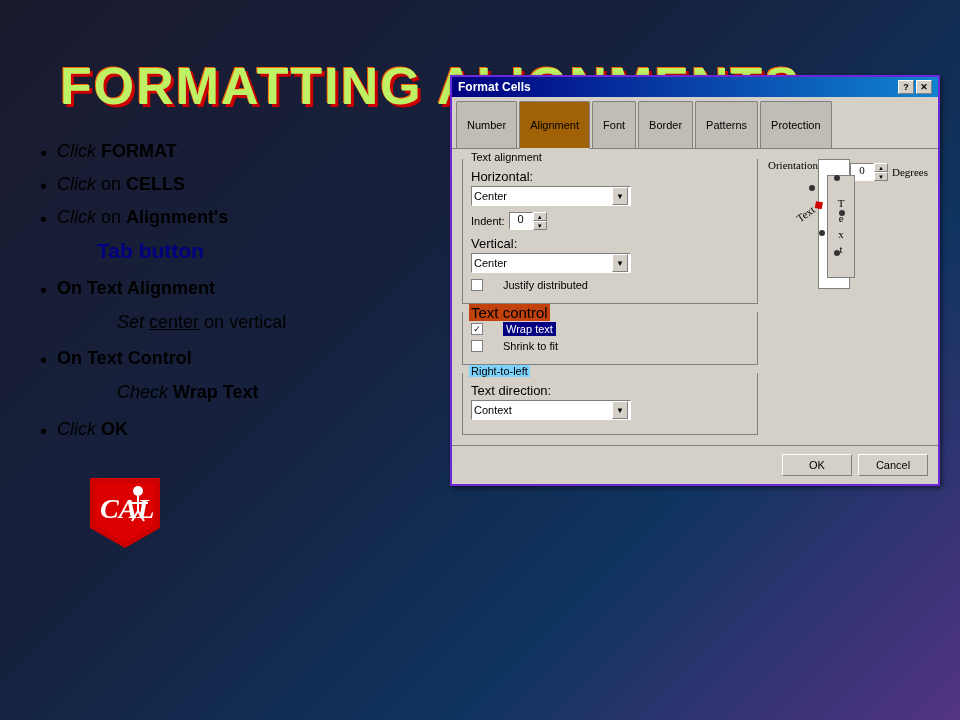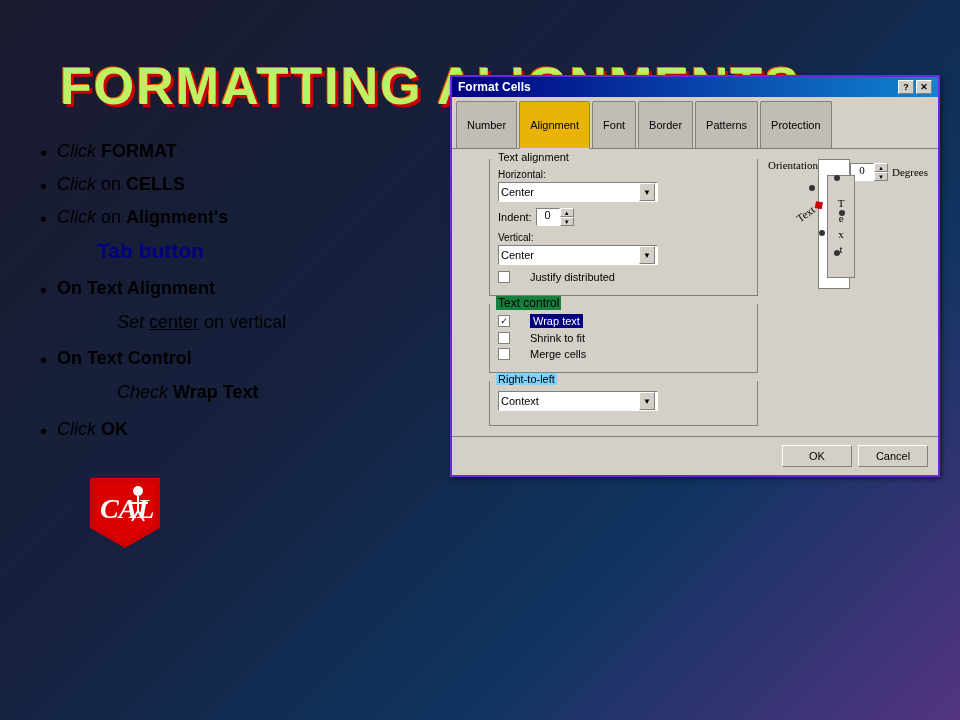--- a/index.html
+++ b/index.html
@@ -173,35 +173,34 @@
       border-bottom: none;
       background: #d4d0c8;
       font-size: 11px;
       cursor: pointer;
       margin-right: 2px;
       border-top-left-radius: 2px;
       border-top-right-radius: 2px;
     }
 
     .tab.active {
-      background: #eab308;
+      background: #a16207;
       border-bottom: 1px solid #d4d0c8;
       margin-bottom: -1px;
       font-weight: normal;
       z-index: 1;
     }
 
     .tab.inactive {
       background: #c0bdb5;
     }
 
     .dialog-content {
       padding: 10px;
       background: #d4d0c8;
-      margin-left: 27px;
     }
 
     .dialog-body {
       display: flex;
       gap: 10px;
     }
 
     .left-col {
       flex: 1;
     }
@@ -212,21 +211,21 @@
       flex-direction: row;
       align-items: flex-start;
       font-family: Liberation Serif, serif;
     }
 
     .field-group {
       margin-bottom: 6px;
     }
 
     .field-label {
-      font-size: 10px;
+      font-size: 13px;
       display: block;
       margin-bottom: 2px;
     }
 
     .win-select {
       display: flex;
       align-items: center;
       border: 1px solid;
       border-color: #808080 #fff #fff #808080;
       background: white;
@@ -562,42 +561,39 @@
               </div>
 
               <div class="checkbox-row">
                 <div class="win-checkbox"></div>
                 <span>Justify distributed</span>
               </div>
 
             </div>
 
             <div style="position:relative; border:1px solid #808080; border-top:none; padding:10px 8px 8px 8px; margin-bottom:8px;">
-              <span style="position:absolute; top:-8px; left:6px; background:#15803d; padding:0 2px; font-size:12px;">Text control</span>
+              <span style="position:absolute; top:-8px; left:6px; background:#c2410c; padding:0 2px; font-size:15px;">Text control</span>
 
               <div class="checkbox-row">
                 <div class="win-checkbox checked">✓</div>
                 <span style="background:#000080; color:white; padding:1px 3px; font-size:11px;">Wrap text</span>
               </div>
 
               <div class="checkbox-row">
                 <div class="win-checkbox"></div>
                 <span>Shrink to fit</span>
               </div>
 
-              <div class="checkbox-row">
-                <div class="win-checkbox"></div>
-                <span>Merge cells</span>
-              </div>
             </div>
 
             <div style="position:relative; border:1px solid #808080; border-top:none; padding:10px 8px 8px 8px;">
               <span style="position:absolute; top:-8px; left:6px; background:#7dd3fc; padding:0 2px; font-size:11px;">Right-to-left</span>
 
               <div class="field-group">
+                <span class="field-label">Text direction:</span>
                 <div class="win-select">
                   <span class="win-select-text">Context</span>
                   <div class="win-select-arrow">▼</div>
                 </div>
               </div>
             </div>
 
           </div>
 
           <div class="right-col">

